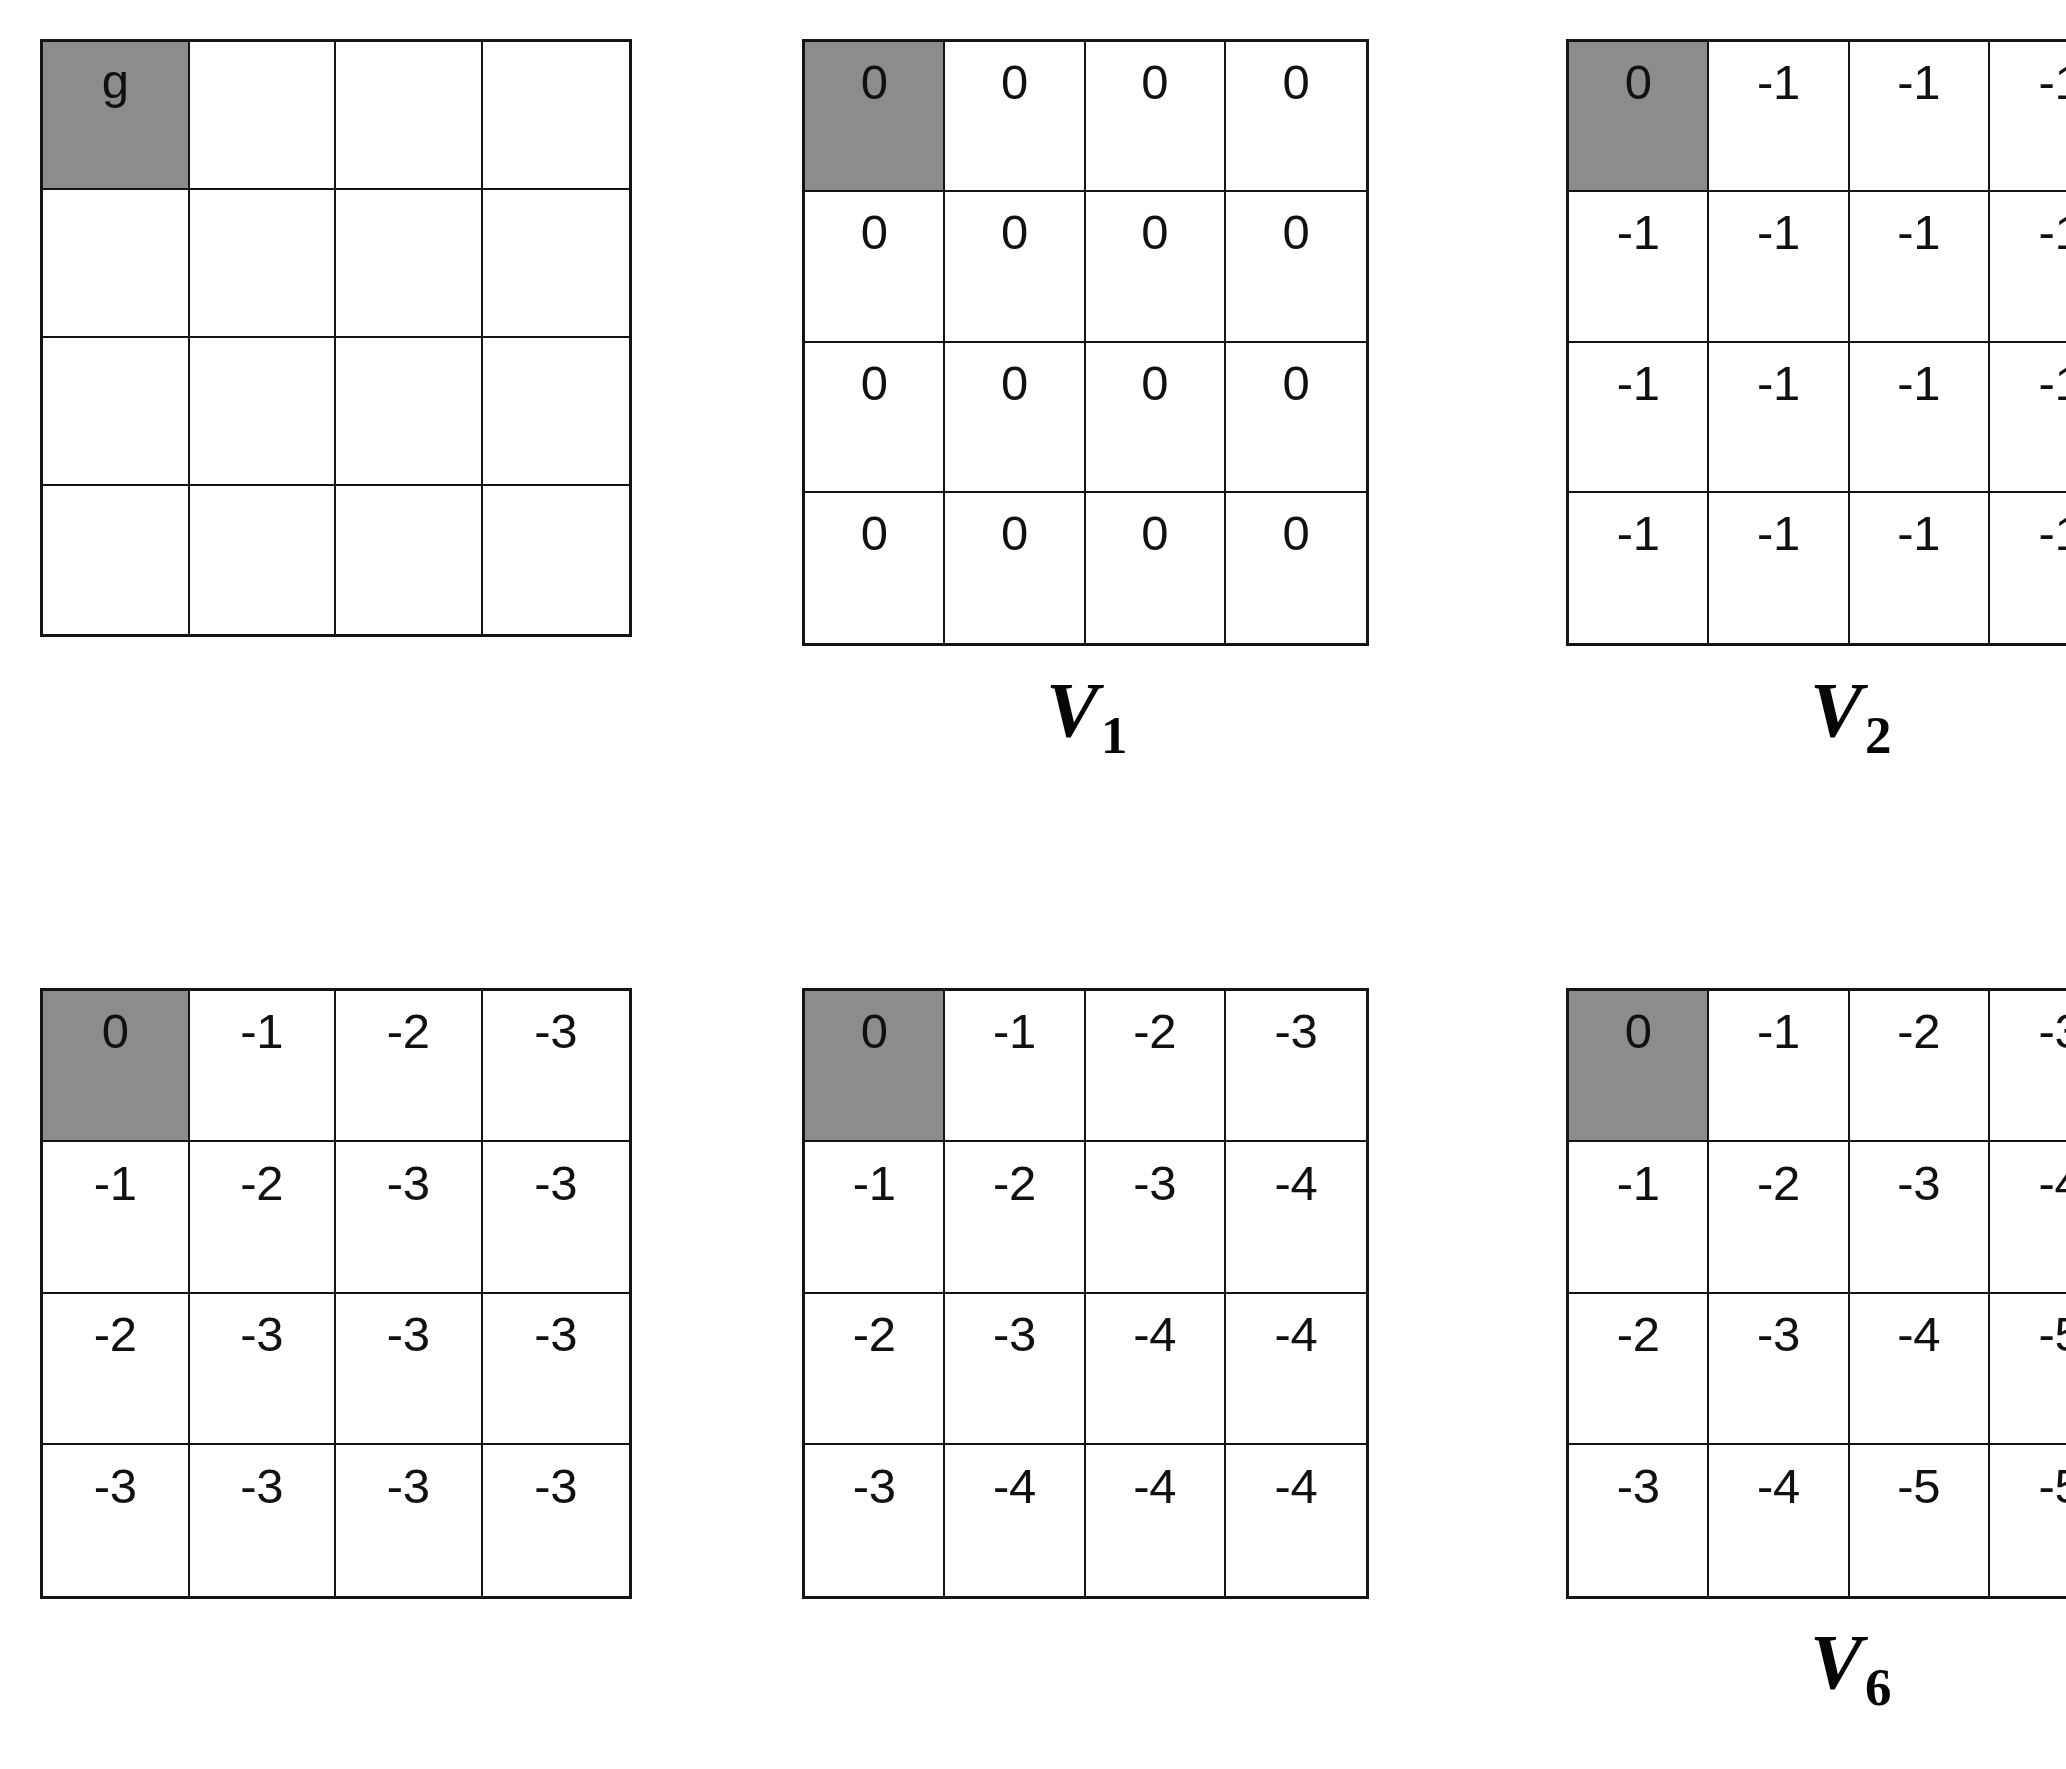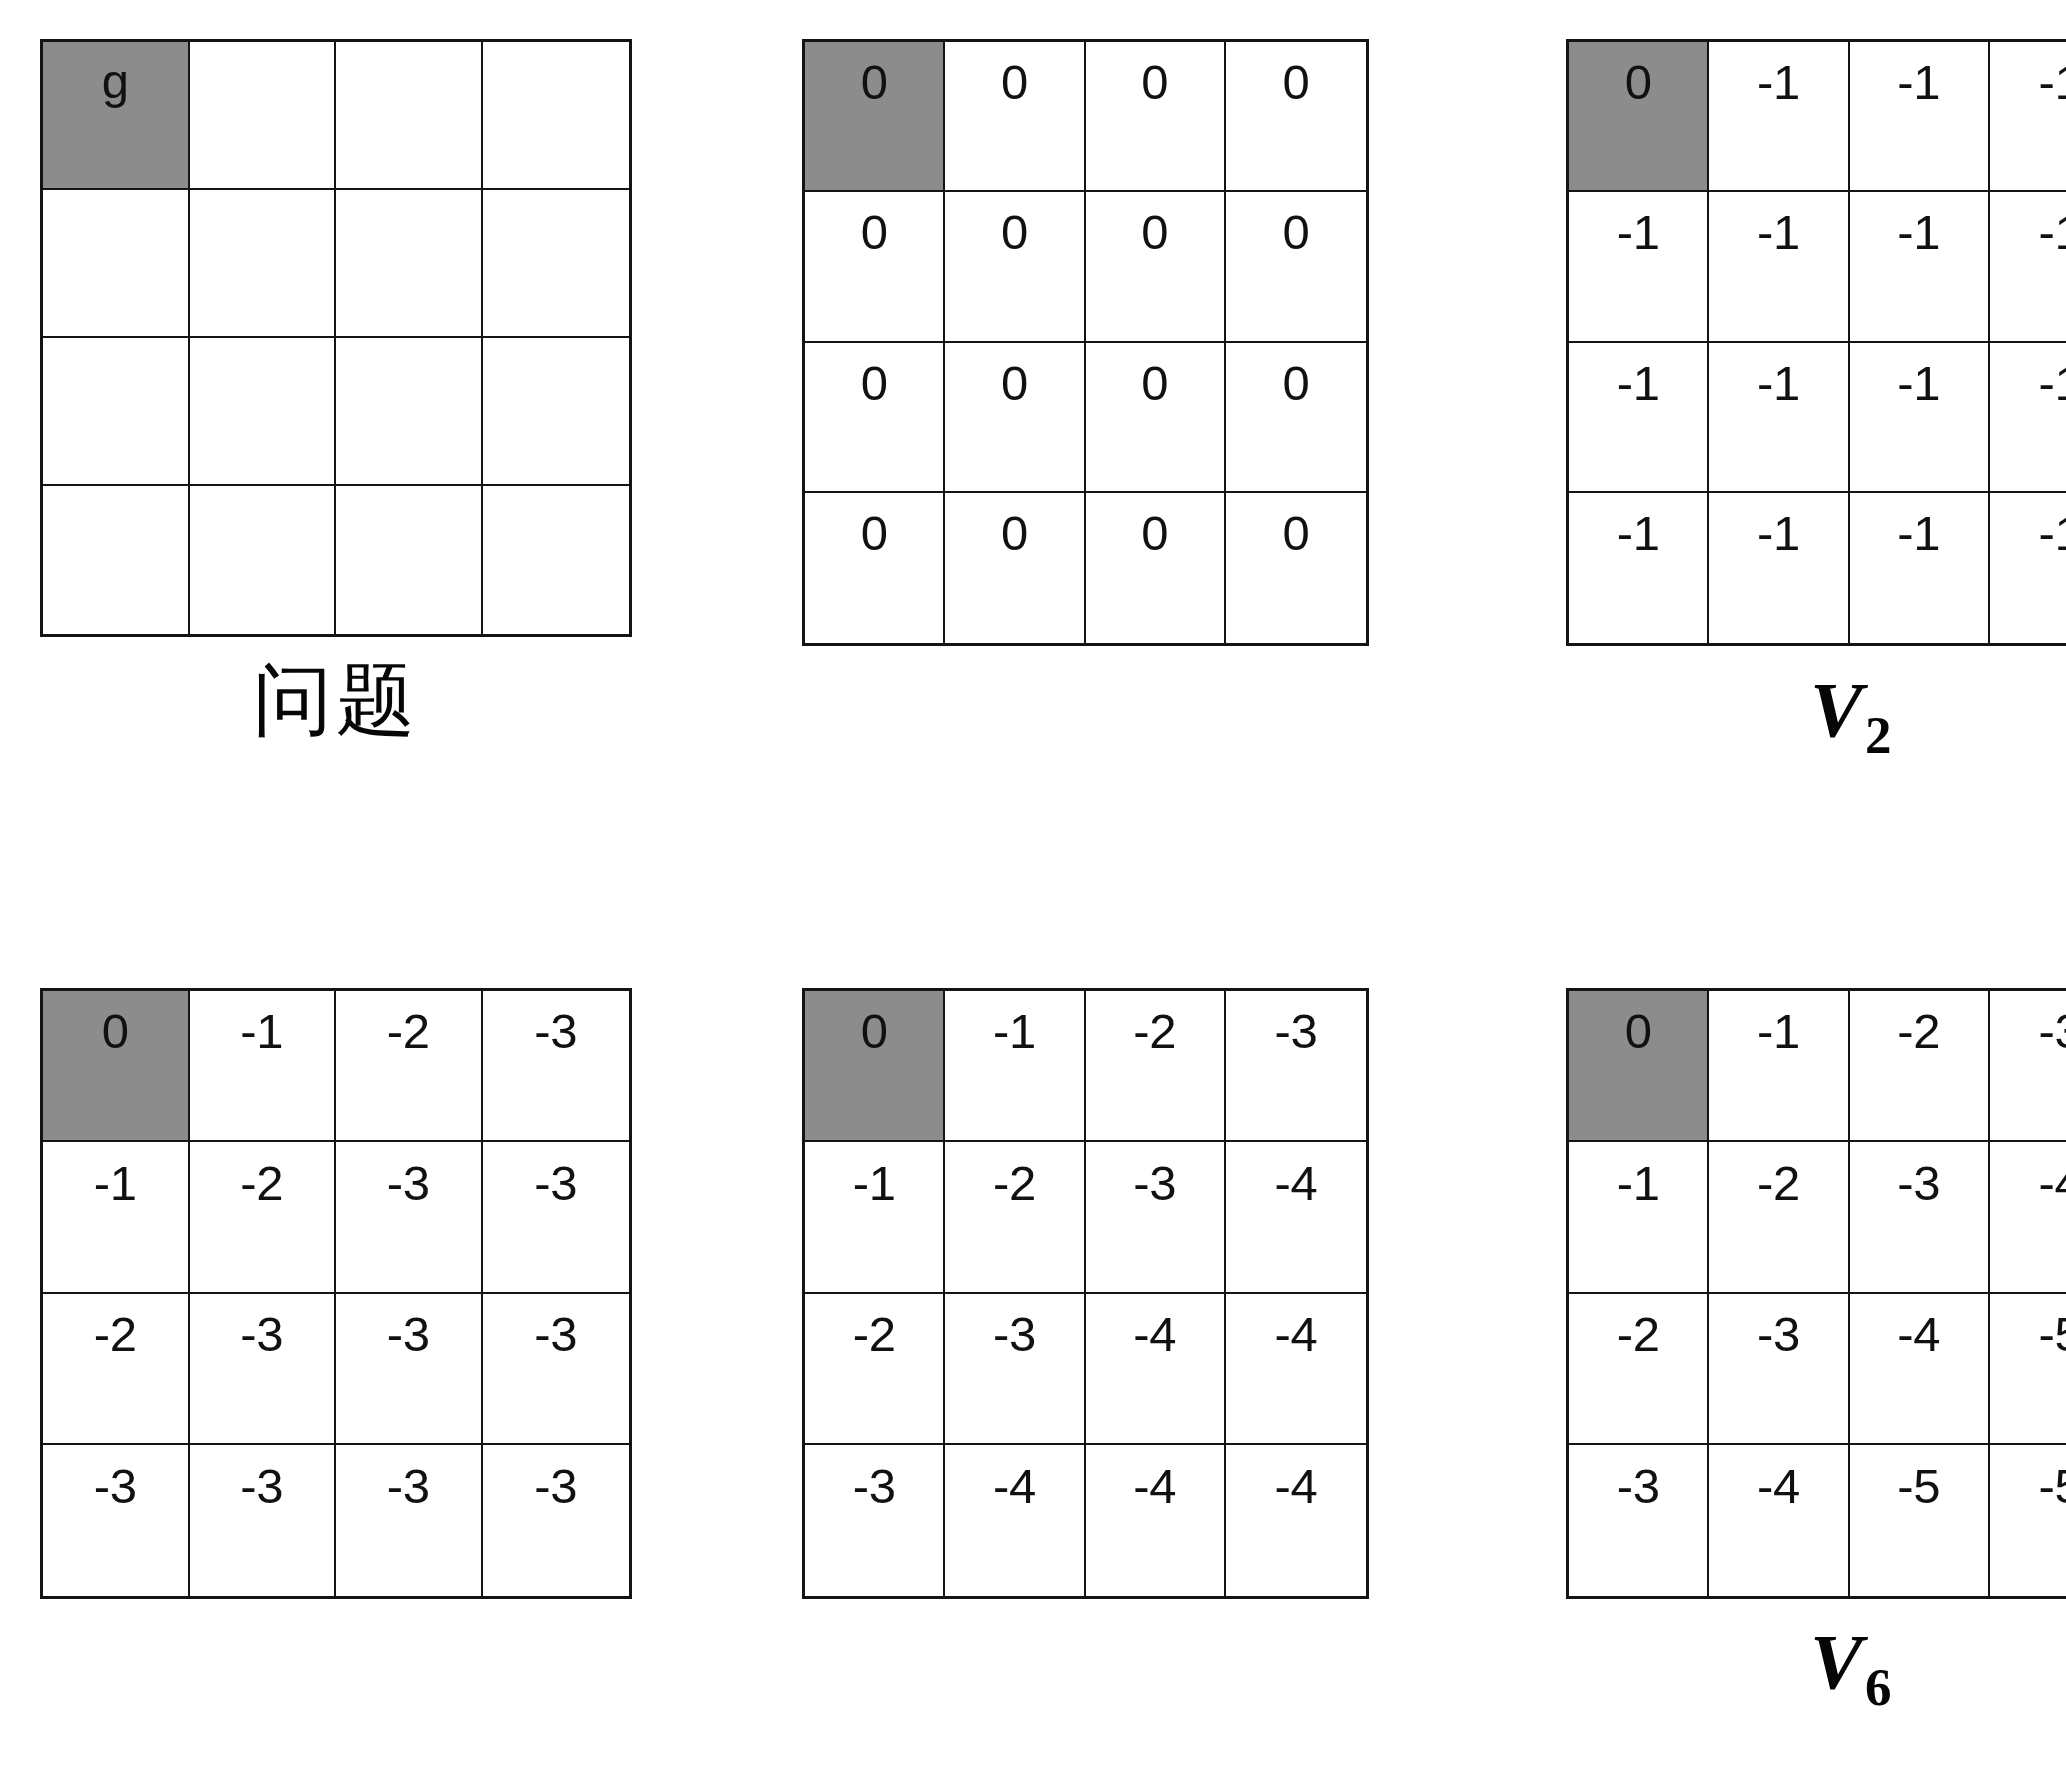--- a/index.html
+++ b/index.html
@@ -147,21 +147,20 @@
         <div class="cell row-last" style="border-right-color: rgb(20, 20, 20); border-bottom-color: rgb(20, 20, 20);">
           <span class="cell-text" style="color: rgb(17, 17, 17);"></span>
         </div>
         <div class="cell row-last" style="border-right-color: rgb(20, 20, 20); border-bottom-color: rgb(20, 20, 20);">
           <span class="cell-text" style="color: rgb(17, 17, 17);"></span>
         </div>
         <div class="cell col-last row-last" style="border-right-color: rgb(20, 20, 20); border-bottom-color: rgb(20, 20, 20);">
           <span class="cell-text" style="color: rgb(17, 17, 17);"></span>
         </div>
       </div>
-      <div class="caption cjk" style="top: 622px;"><span>问题</span></div>
     </div>
     <div class="panel" style="left: 802px; top: 39px; width: 567px;">
       <div class="grid" style="width: 567px; height: 607px; border-color: rgb(20, 20, 20);">
         <div class="cell highlight" style="background: rgb(140, 140, 140); border-right-color: rgb(20, 20, 20); border-bottom-color: rgb(20, 20, 20);">
           <span class="cell-text" style="color: rgb(17, 17, 17);">0</span>
         </div>
         <div class="cell" style="border-right-color: rgb(20, 20, 20); border-bottom-color: rgb(20, 20, 20);">
           <span class="cell-text" style="color: rgb(17, 17, 17);">0</span>
         </div>
         <div class="cell" style="border-right-color: rgb(20, 20, 20); border-bottom-color: rgb(20, 20, 20);">
@@ -200,20 +199,21 @@
         <div class="cell row-last" style="border-right-color: rgb(20, 20, 20); border-bottom-color: rgb(20, 20, 20);">
           <span class="cell-text" style="color: rgb(17, 17, 17);">0</span>
         </div>
         <div class="cell row-last" style="border-right-color: rgb(20, 20, 20); border-bottom-color: rgb(20, 20, 20);">
           <span class="cell-text" style="color: rgb(17, 17, 17);">0</span>
         </div>
         <div class="cell col-last row-last" style="border-right-color: rgb(20, 20, 20); border-bottom-color: rgb(20, 20, 20);">
           <span class="cell-text" style="color: rgb(17, 17, 17);">0</span>
         </div>
       </div>
+      <div class="caption" style="top: 631px;"><span class="vsym">V</span><span class="vsub">1</span></div>
     </div>
     <div class="panel" style="left: 1566px; top: 39px; width: 567px;">
       <div class="grid" style="width: 567px; height: 607px; border-color: rgb(20, 20, 20);">
         <div class="cell highlight" style="background: rgb(140, 140, 140); border-right-color: rgb(20, 20, 20); border-bottom-color: rgb(20, 20, 20);">
           <span class="cell-text" style="color: rgb(17, 17, 17);">0</span>
         </div>
         <div class="cell" style="border-right-color: rgb(20, 20, 20); border-bottom-color: rgb(20, 20, 20);">
           <span class="cell-text" style="color: rgb(17, 17, 17);">-1</span>
         </div>
         <div class="cell" style="border-right-color: rgb(20, 20, 20); border-bottom-color: rgb(20, 20, 20);">

